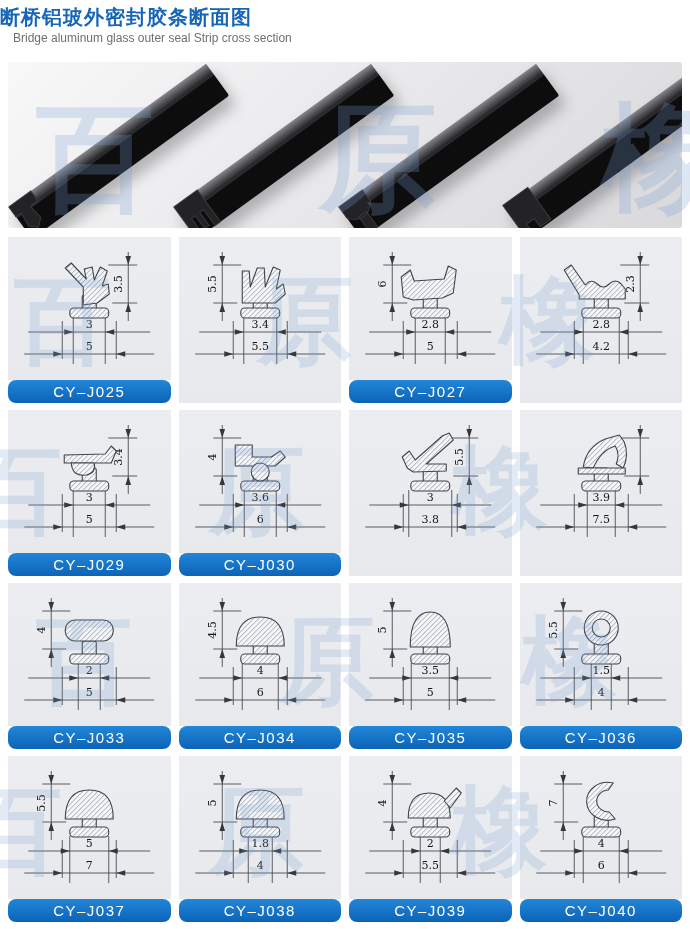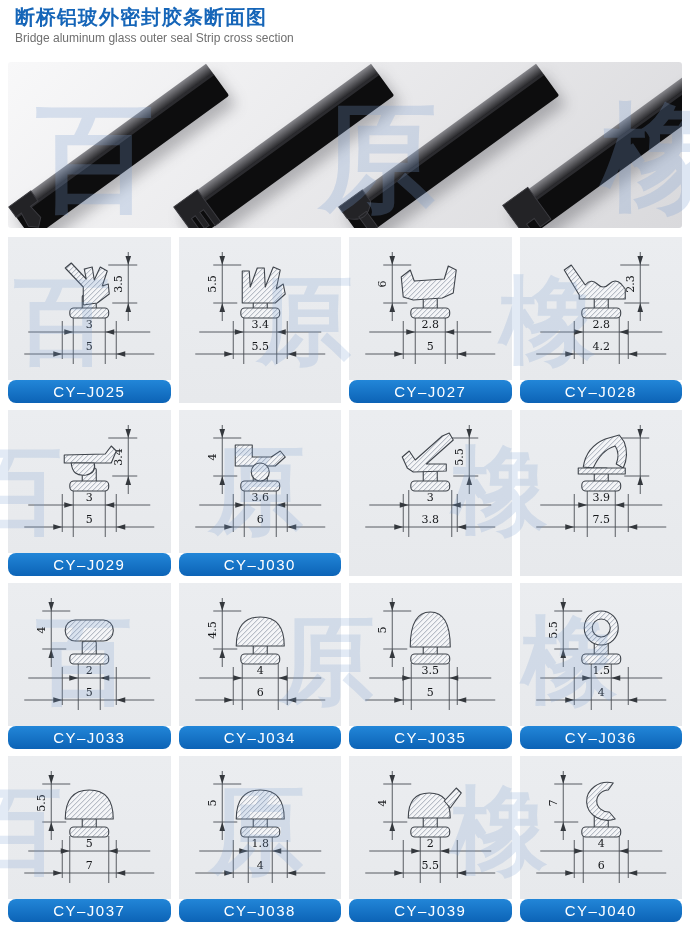--- a/index.html
+++ b/index.html
@@ -1,22 +1,22 @@
 <!DOCTYPE html>
 <html><head>
 <meta charset="utf-8">
 <style>
   html,body{margin:0;padding:0;}
   body{
     width:690px;height:929px;position:relative;background:#ffffff;
     font-family:"Liberation Sans",sans-serif;overflow:hidden;
   }
-  .header{position:absolute;top:4px;left:15px;right:9px;}
+  .header{position:absolute;top:4px;left:0;right:9px;}
   .title{color:#1565b8;font-size:20px;font-weight:bold;letter-spacing:1px;line-height:26px;}
-  .subtitle{color:#6f6f6f;font-size:12px;margin-top:1px;}
+  .subtitle{color:#6f6f6f;font-size:12px;margin-top:1px;margin-left:13px;}
   .banner{
     position:absolute;left:8px;right:8px;top:62px;height:166px;border-radius:3px;
     background:linear-gradient(135deg,#f8f8f9 0%,#ececee 40%,#d9d9dc 100%);
     overflow:hidden;
   }
   .strip{position:absolute;top:14px;width:170px;height:150px;overflow:visible;
     filter:drop-shadow(7px 9px 7px rgba(40,40,45,0.30));}
   .grid{
     position:absolute;top:237px;left:8px;right:8px;
     display:grid;grid-template-columns:repeat(4,1fr);column-gap:8px;row-gap:7px;
@@ -253,23 +253,20 @@
             <text x="114" y="47" text-anchor="middle" font-size="11" fill="#16181b" font-family="&quot;DejaVu Serif&quot;,serif" transform="rotate(-90 114 47)">2.3</text>
             <rect x="74" y="58" width="14" height="16" rx="2" fill="#f4f5f7" stroke="none" stroke-width="1.1" stroke-linejoin="round"></rect>
             <rect x="74" y="58" width="14" height="16" rx="2" fill="url(#h3)" stroke="#3f444b" stroke-width="1.1" stroke-linejoin="round"></rect>
             <rect x="61.56" y="71" width="38.879999999999995" height="10" rx="4" fill="#f4f5f7" stroke="none" stroke-width="1.1" stroke-linejoin="round"></rect>
             <rect x="61.56" y="71" width="38.879999999999995" height="10" rx="4" fill="url(#h3)" stroke="#3f444b" stroke-width="1.1" stroke-linejoin="round"></rect>
             <path d="M59,58 L44,33 L51,28 L65,48 Q71,41 77,47 Q83,53 89,47 Q95,41 101,47 L105,52 L105,62 L59,62 Z" fill="#f4f5f7" stroke="none" stroke-width="1.1" stroke-linejoin="round"></path>
             <path d="M59,58 L44,33 L51,28 L65,48 Q71,41 77,47 Q83,53 89,47 Q95,41 101,47 L105,52 L105,62 L59,62 Z" fill="url(#h3)" stroke="#3f444b" stroke-width="1.1" stroke-linejoin="round"></path>
           </g>
         </svg>
     </div>
-    <div class="cell-label">
-      <span>CY–J028</span>
-    </div>
   </div>
 
   <div class="cell">
     <div class="drawing">
       <svg class="cell-svg" viewBox="0 0 162 143">
           <defs>
             <pattern id="h4" width="5" height="5" patternUnits="userSpaceOnUse">
               <path d="M0,5 L5,0" stroke="#8e98a4" stroke-width="0.8" fill="none"></path>
             </pattern>
           </defs>

